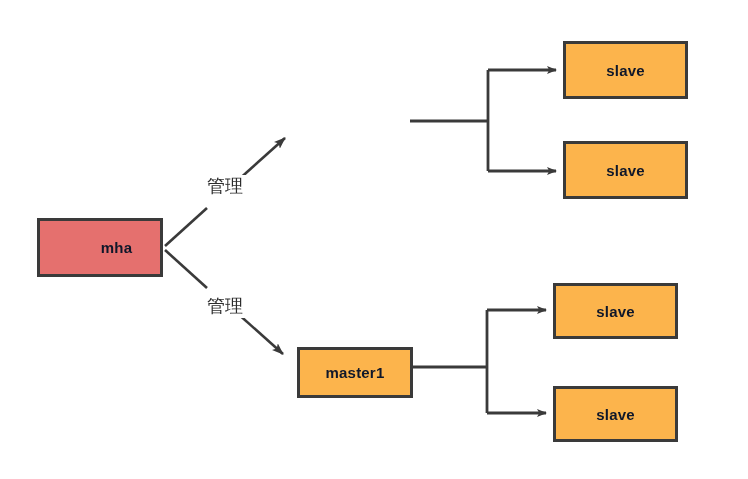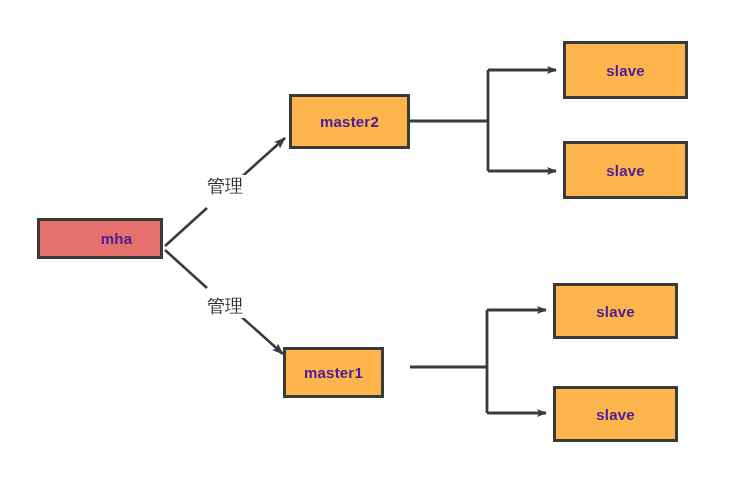--- a/index.html
+++ b/index.html
@@ -11,21 +11,21 @@
     position:relative;
   }
   #canvas{position:absolute;left:0;top:0;width:748px;height:479px;}
   .node{
     position:absolute;
     box-sizing:border-box;
     border:3px solid #3a3a3a;
     display:flex;align-items:center;justify-content:center;
     font-weight:bold;
     font-size:15px;
-    color:#4c1d95;
+    color:#0f172a;
     letter-spacing:0.2px;
     user-select:none;
   }
   .node.orange{background:#FCB44C;}
   .node.red{background:#E5706E;}
   .edge-label{
     position:absolute;
     background:#ffffff;
     color:#2b2b2b;
     font-size:18px;
@@ -71,29 +71,26 @@
     </g>
 
     <g>
       <path d="M410,367 L487,367" stroke="#3a3a3a" stroke-width="2.8" fill="none"></path>
       <path d="M487,310 L487,413" stroke="#3a3a3a" stroke-width="2.8" fill="none"></path>
       <path d="M487,310 L546,310" stroke="#3a3a3a" stroke-width="2.8" fill="none" marker-end="url(#arrowhead)"></path>
       <path d="M487,413 L546,413" stroke="#3a3a3a" stroke-width="2.8" fill="none" marker-end="url(#arrowhead)"></path>
     </g>
   </svg>
 
-  <div class="node red" style="left:37px;top:218px;width:126px;height:41px;padding-left:33px;">
+  <div class="node red" style="left:37px;top:218px;width:126px;height:59px;padding-left:33px;">
     <span>mha</span>
   </div>
 
-  <div class="node orange" style="left:289px;top:94px;width:121px;height:55px;">
-    <span>master2</span>
-  </div>
 
-  <div class="node orange" style="left:283px;top:347px;width:101px;height:51px;">
+  <div class="node orange" style="left:297px;top:347px;width:116px;height:51px;">
     <span>master1</span>
   </div>
 
   <div class="node orange" style="left:563px;top:41px;width:125px;height:58px;">
     <span>slave</span>
   </div>
 
   <div class="node orange" style="left:563px;top:141px;width:125px;height:58px;">
     <span>slave</span>
   </div>

